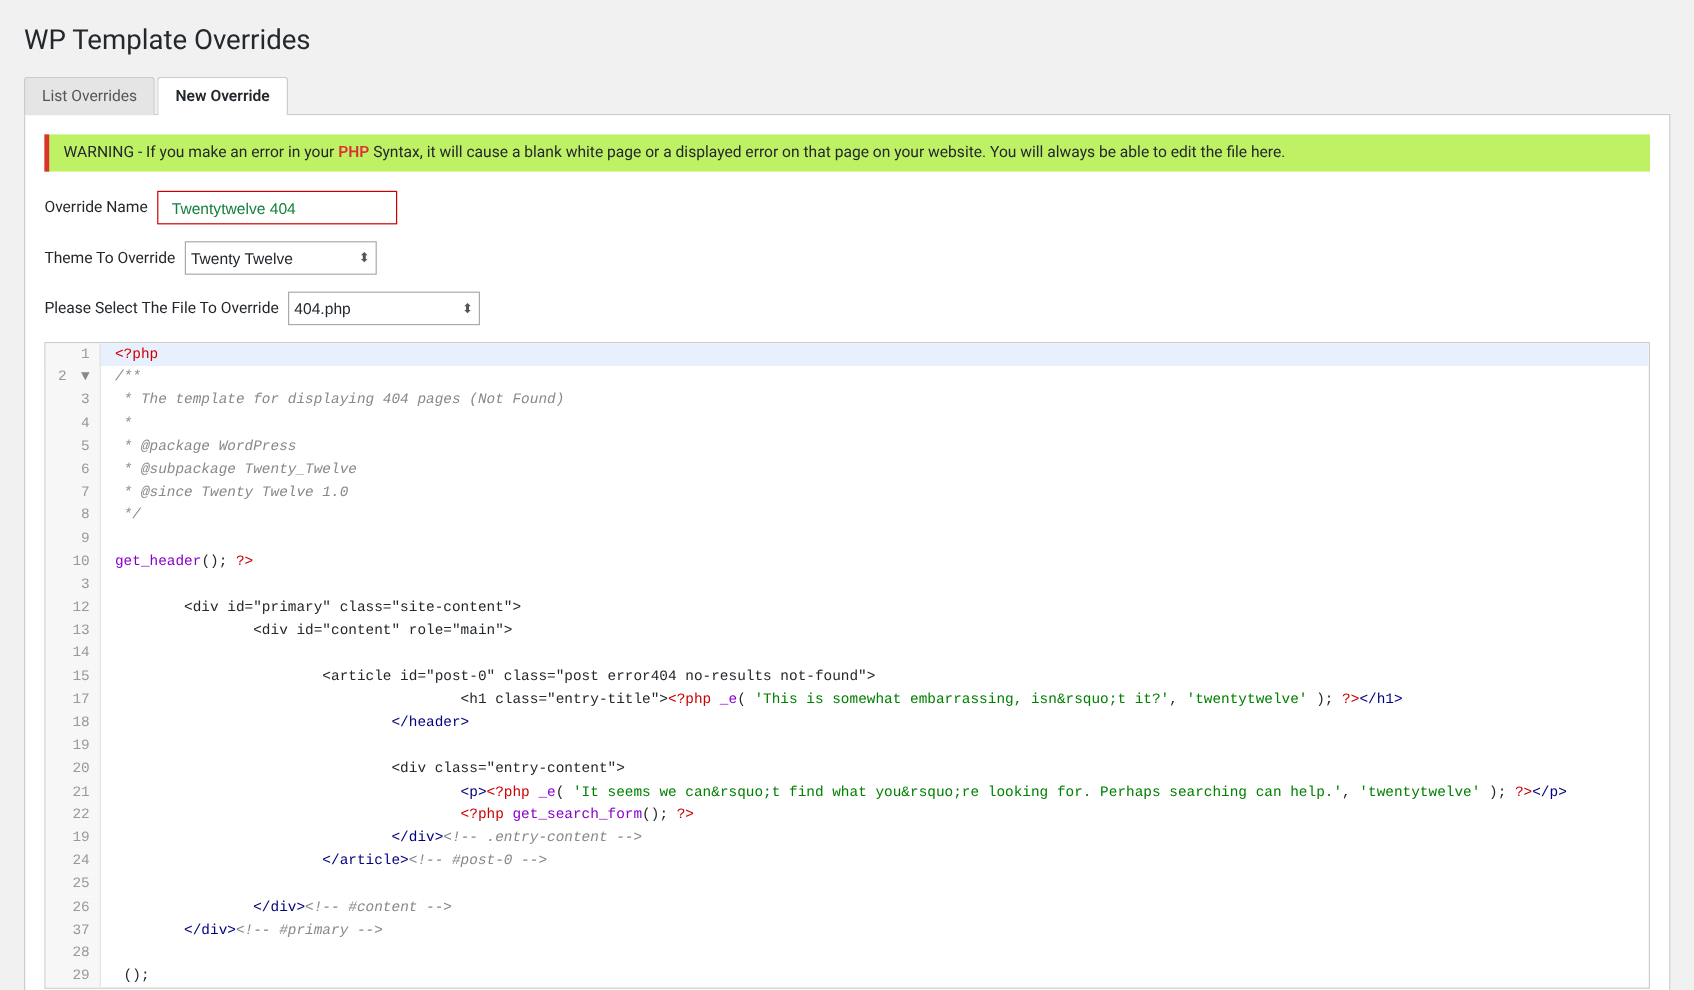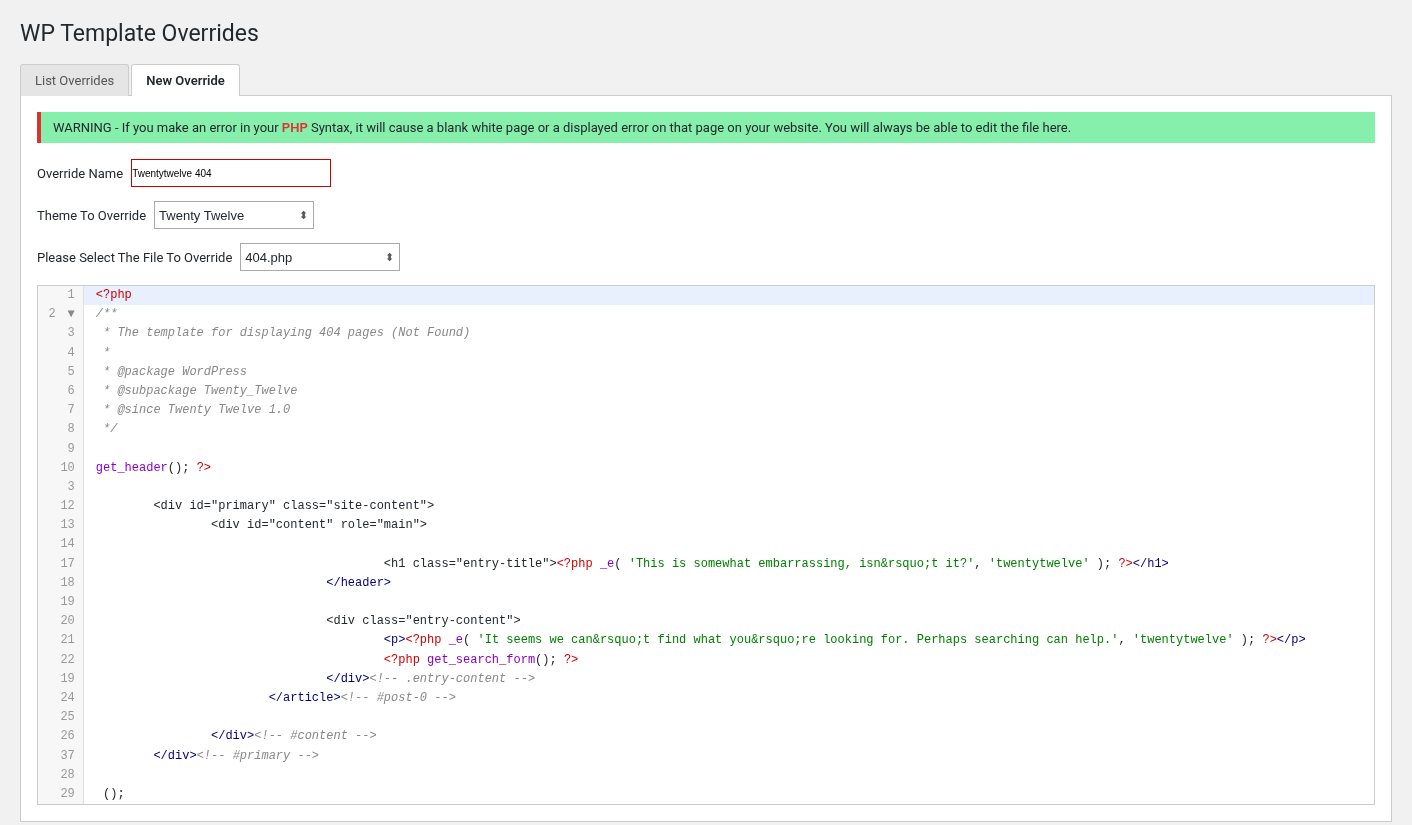--- a/index.html
+++ b/index.html
@@ -47,21 +47,21 @@
       z-index: 1;
     }
     .content-area {
       background: #fff;
       border: 1px solid #ccc;
       border-top: none;
       padding: 16px;
     }
     .warning-box {
       border-left: 4px solid #dc3232;
-      background: #86efac;
+      background: #bef264;
       padding: 8px 12px;
       margin-bottom: 16px;
       font-size: 13px;
       color: #23282d;
     }
     .warning-box .php-highlight {
       color: #dc3232;
       font-weight: 600;
     }
     .form-row {
@@ -70,23 +70,23 @@
       margin-bottom: 14px;
     }
     .form-label {
       font-size: 13px;
       color: #23282d;
       margin-right: 8px;
       white-space: nowrap;
     }
     .form-input {
       border: 1px solid #aaa;
-      padding: 4px 0;
-      font-size: 10px;
-      color: #000000;
+      padding: 4px 11px;
+      font-size: 13px;
+      color: #15803d;
       background: #fff;
       height: 28px;
       min-width: 160px;
     }
     .form-input.override-name {
       width: 200px;
       border-color: #c00;
     }
     .form-select {
       border: 1px solid #aaa;
@@ -263,20 +263,24 @@
             </tr>
             <tr>
               <td class="line-num">13</td>
               <td class="line-code">		&lt;div id="content" role="main"&gt;</td>
             </tr>
             <tr>
               <td class="line-num">14</td>
               <td class="line-code">&nbsp;</td>
             </tr>
             <tr>
+              <td class="line-num">15</td>
+              <td class="line-code">			&lt;article id="post-0" class="post error404 no-results not-found"&gt;</td>
+            </tr>
+            <tr>
               <td class="line-num">17</td>
               <td class="line-code">					&lt;h1 class="entry-title"&gt;<span class="php-tag">&lt;?php</span> <span class="php-func">_e</span>( <span class="string-val">'This is somewhat embarrassing, isn&amp;rsquo;t it?'</span>, <span class="string-val">'twentytwelve'</span> ); <span class="php-tag">?&gt;</span><span class="html-tag">&lt;/h1&gt;</span></td>
             </tr>
             <tr>
               <td class="line-num">18</td>
               <td class="line-code">				<span class="html-tag">&lt;/header&gt;</span></td>
             </tr>
             <tr>
               <td class="line-num">19</td>
               <td class="line-code">&nbsp;</td>

